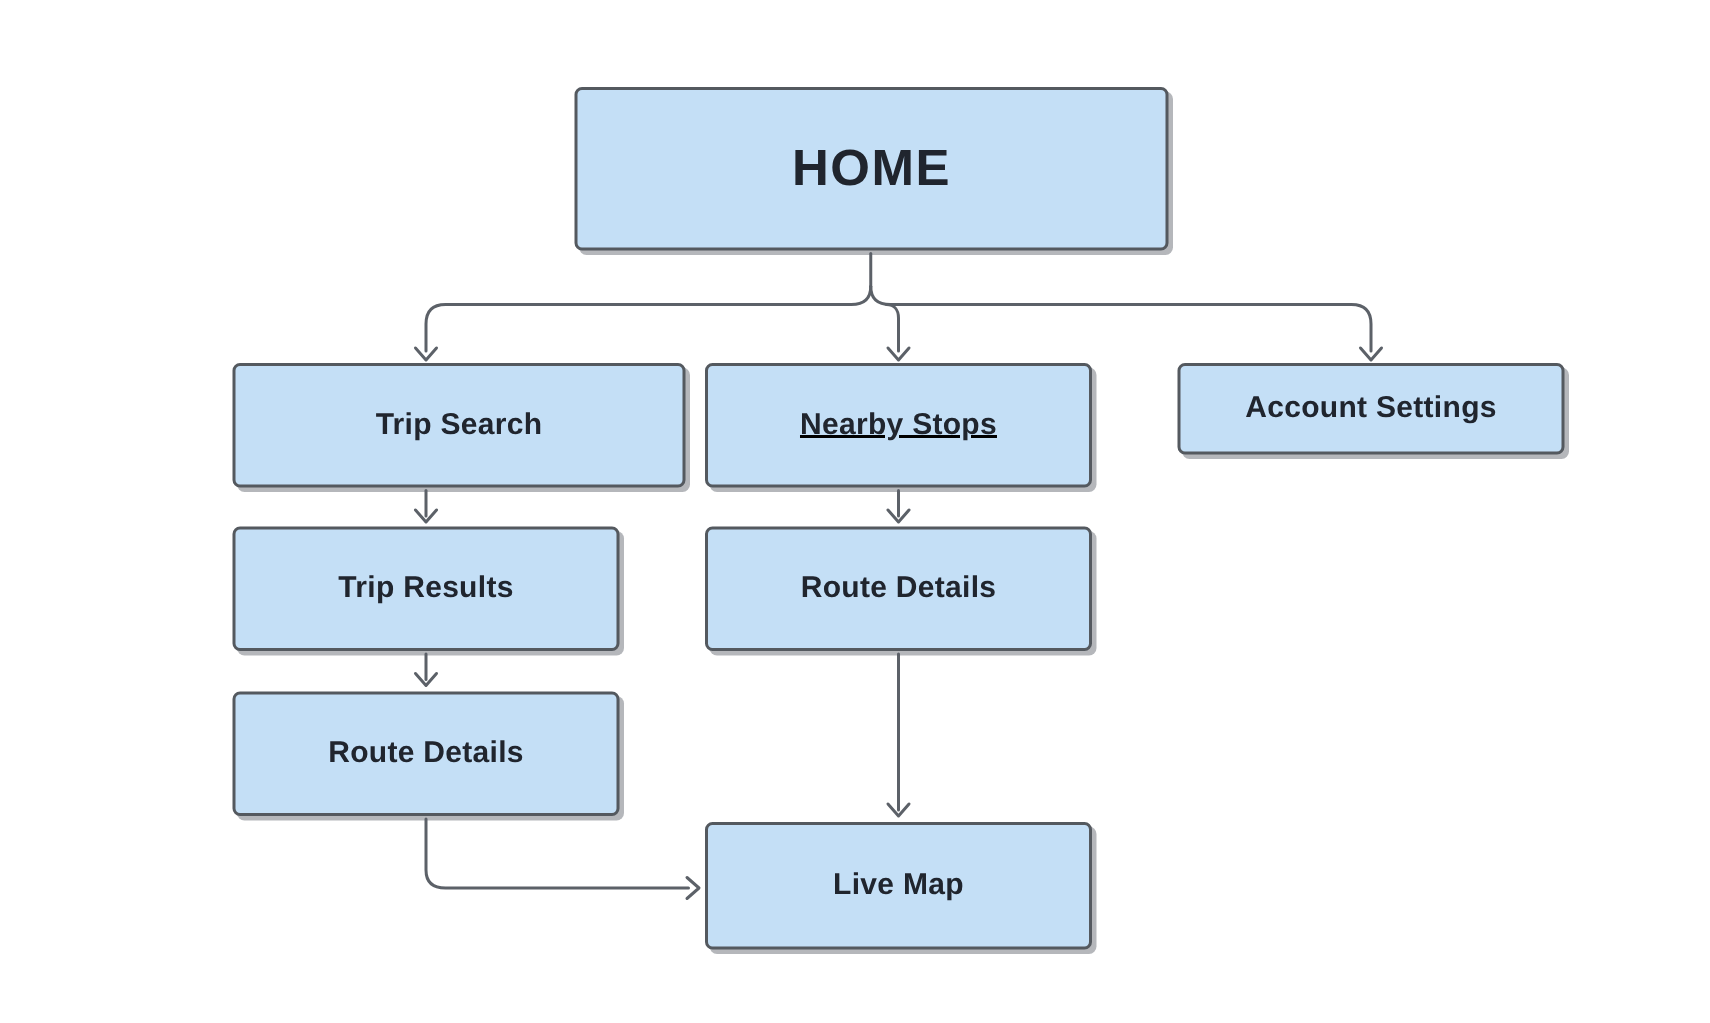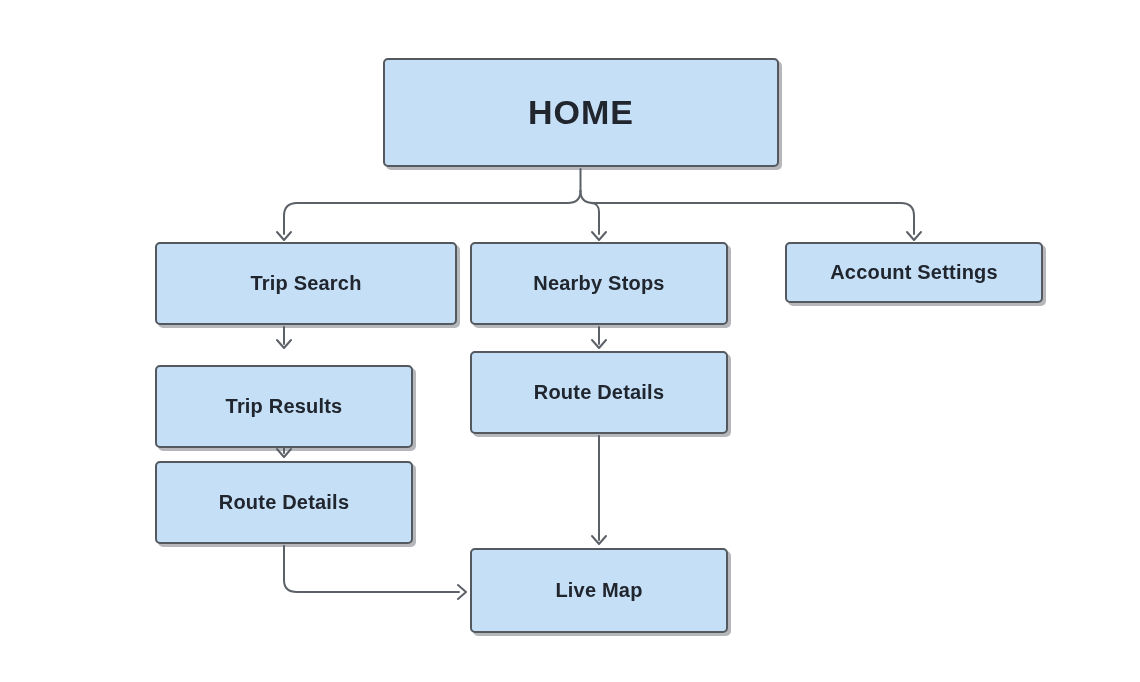--- a/index.html
+++ b/index.html
@@ -48,23 +48,23 @@
     color: #20252e;
     letter-spacing: 0.2px;
     white-space: nowrap;
   }
   .node .label.big {
     font-size: 34px;
     letter-spacing: 1px;
   }
   .node-home              { left: 383px; top: 58px;  width: 396px; height: 109px; }
   .node-trip-search       { left: 155px; top: 242px; width: 302px; height: 83px; }
-  .node-nearby-stops      { left: 470px; top: 242px; width: 258px; height: 83px; }
+  .node-nearby-stops      { left: 470px; top: 242px; width: 258px; height: 83px; text-decoration: underline; }
   .node-account-settings  { left: 785px; top: 242px; width: 258px; height: 61px; }
-  .node-trip-results      { left: 155px; top: 365px; width: 258px; height: 83px; }
+  .node-trip-results      { left: 155px; top: 351px; width: 258px; height: 83px; }
   .node-route-details-left{ left: 155px; top: 461px; width: 258px; height: 83px; }
   .node-route-details-mid { left: 470px; top: 351px; width: 258px; height: 83px; }
   .node-live-map          { left: 470px; top: 548px; width: 258px; height: 85px; }
 </style>
 </head>
 <body>
 
 <div class="canvas">
 
   <svg class="edges" viewBox="0 0 1140 682" xmlns="http://www.w3.org/2000/svg">

